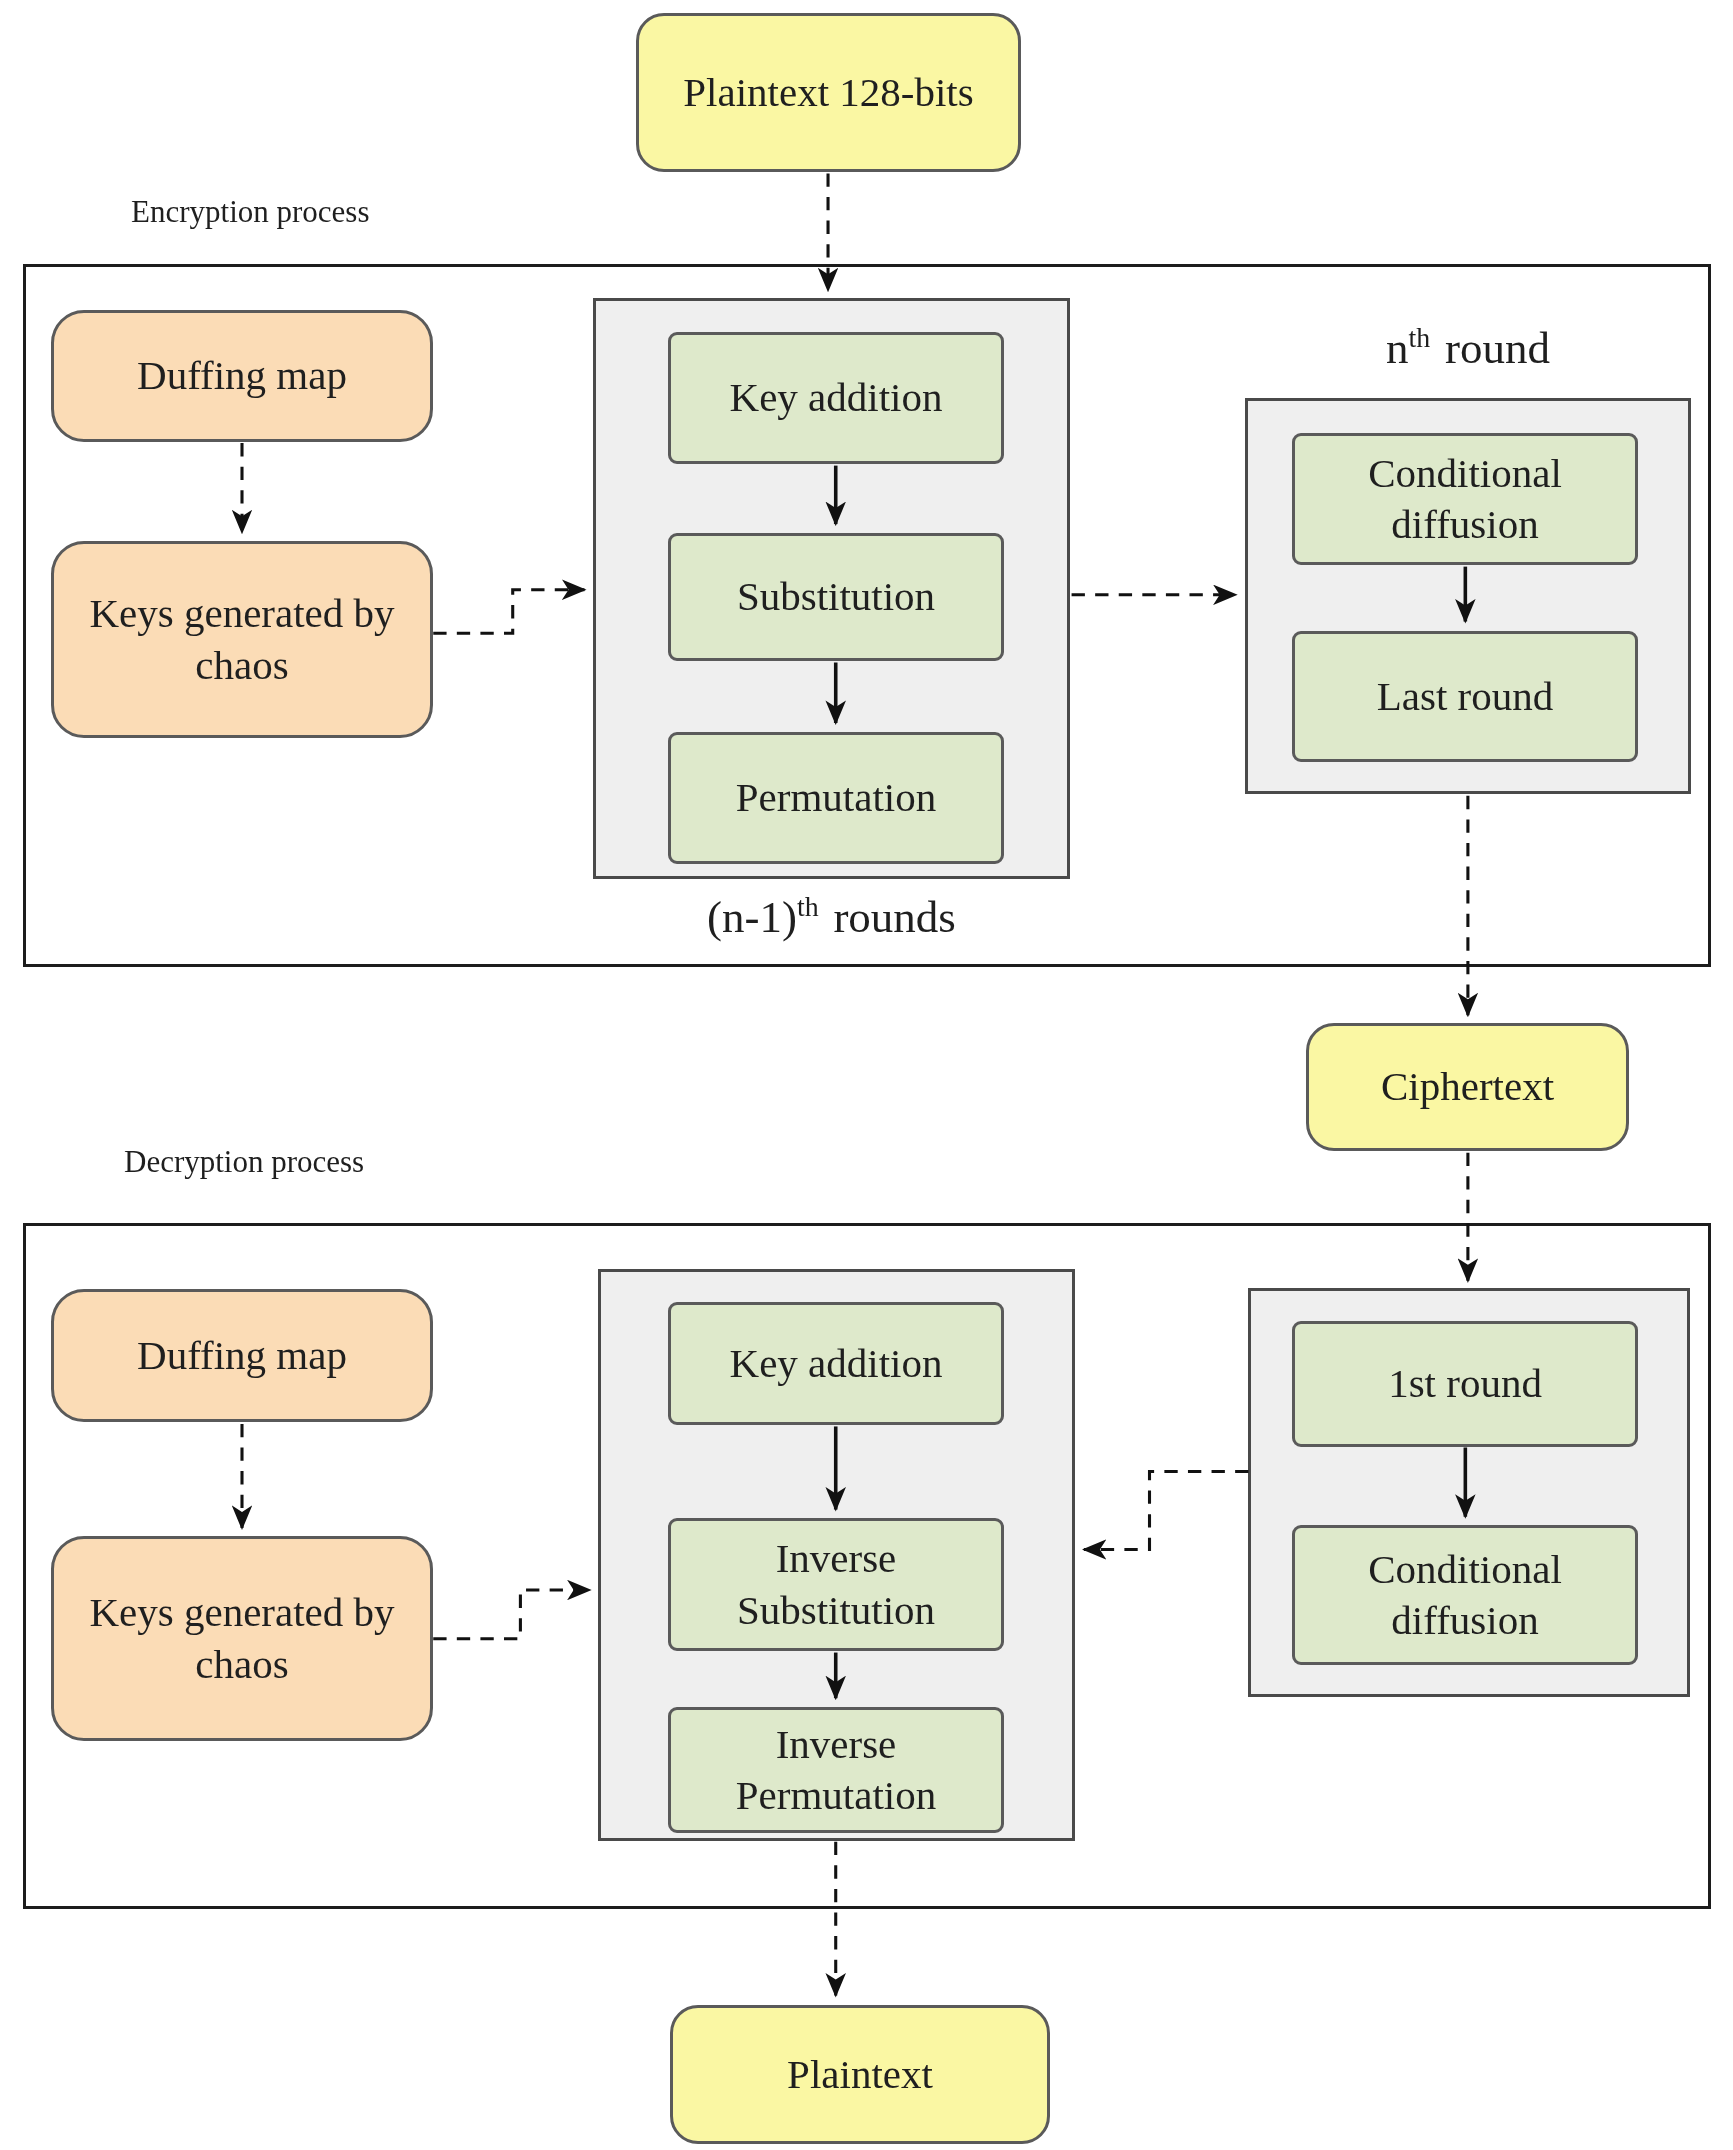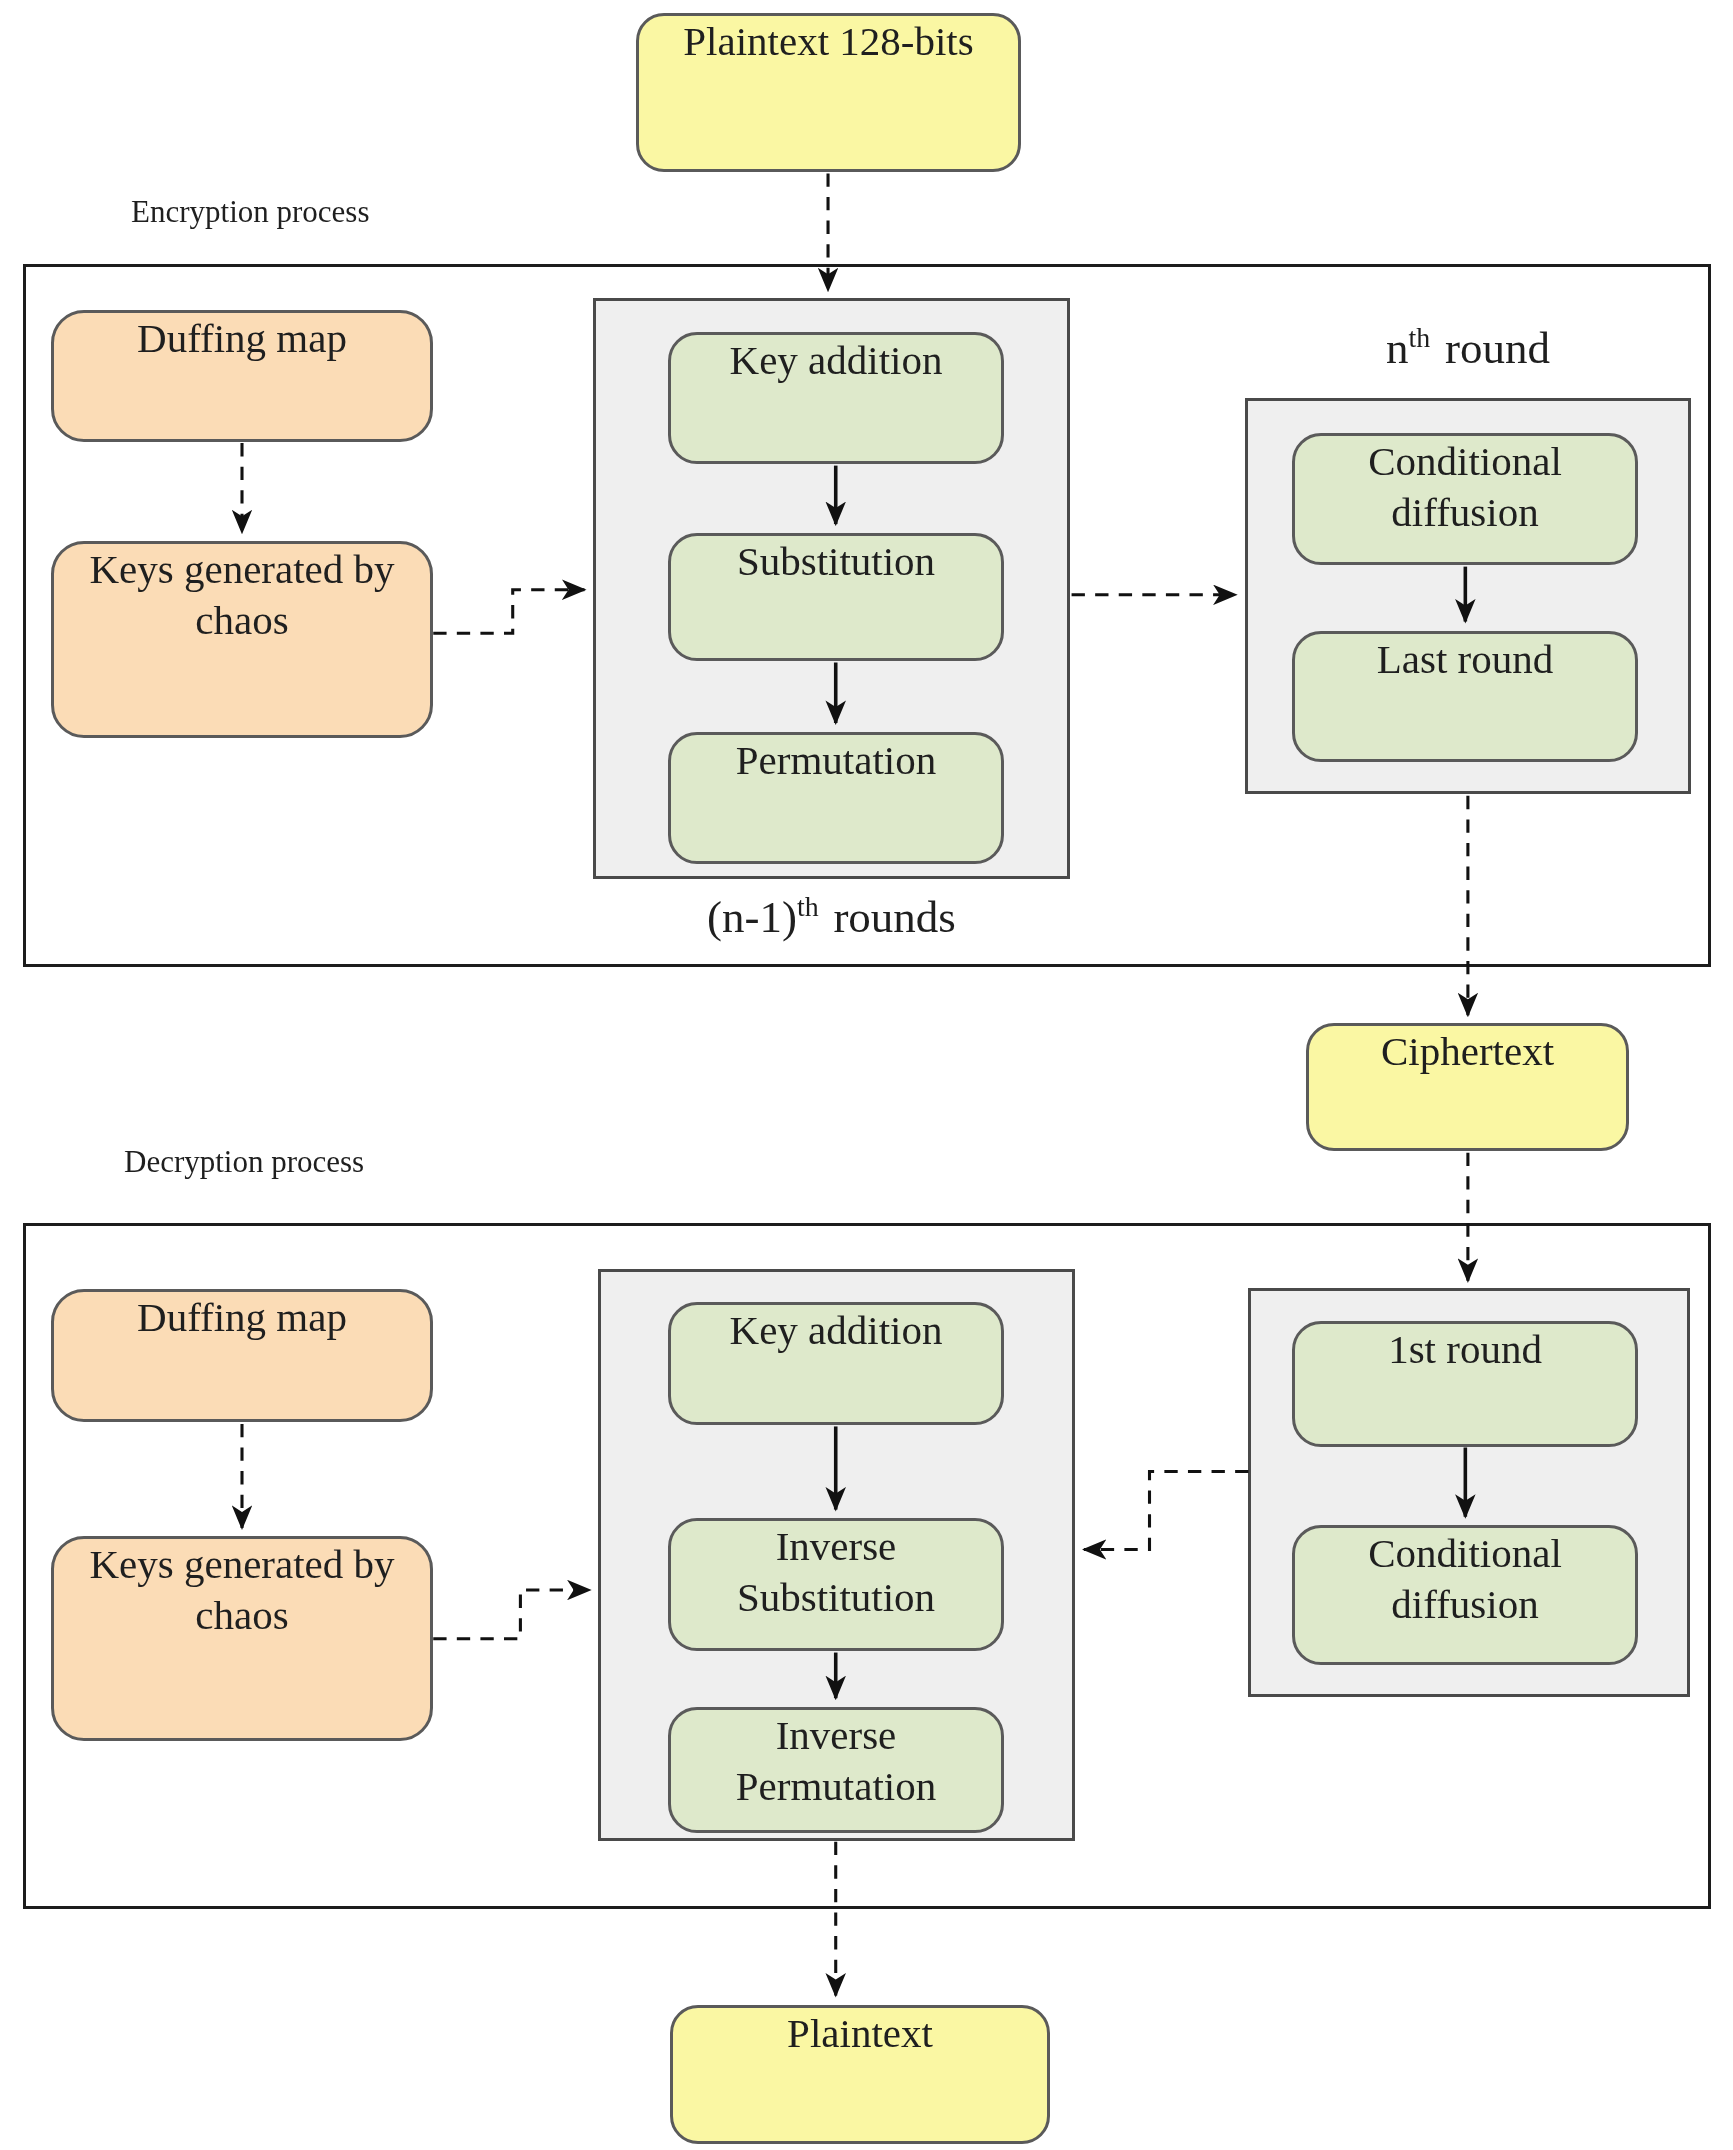--- a/index.html
+++ b/index.html
@@ -32,29 +32,29 @@
     position:absolute;
     background:var(--container-fill);
     border:3.1px solid var(--container-border);
     box-sizing:border-box;
     z-index:2;
   }
   .node{
     position:absolute;
     box-sizing:border-box;
     border:3.1px solid var(--box-border);
-    display:flex;justify-content:center;
+    display:flex;align-items:center;justify-content:center;
     text-align:center;
     font-size:41px;line-height:1.25;
     z-index:3;
   }
   .node .node-label{white-space:pre-line;}
   .yellow{background:var(--yellow-fill);border-radius:28px;}
   .orange{background:var(--orange-fill);border-radius:33px;}
-  .green{background:var(--green-fill);border-radius:29px;}
+  .green{background:var(--green-fill);border-radius:9px;}
   .section-title{
     position:absolute;
     font-size:31px;
     z-index:3;
     white-space:nowrap;
   }
   .caption{
     position:absolute;
     font-size:45px;
     text-align:center;

